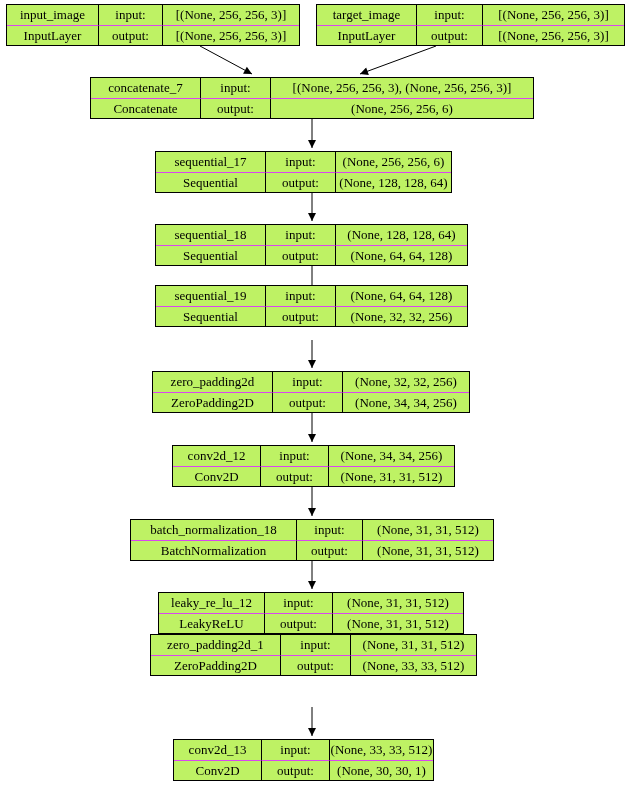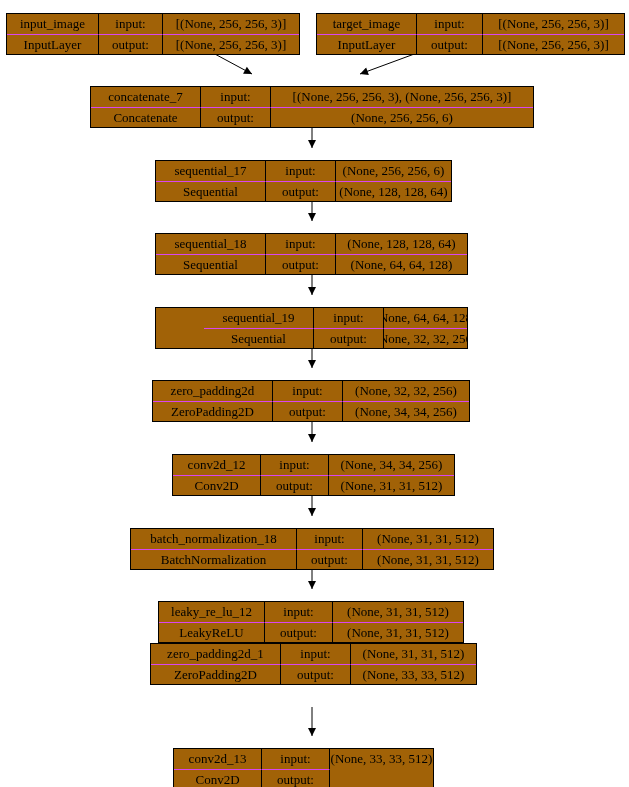--- a/index.html
+++ b/index.html
@@ -11,22 +11,21 @@
     font-family: "Liberation Serif", "DejaVu Serif", serif;
     color: #000000;
     overflow: hidden;
   }
   .node {
     position: absolute;
     display: grid;
     grid-template-rows: 20px 20px;
     box-sizing: border-box;
     border: 1px solid #000000;
-    background: #a16207;
-    margin-top: 9px;
+    background: #bef264;
   }
   .cell {
     display: flex;
     align-items: center;
     justify-content: center;
     font-size: 13px;
     line-height: 20px;
     white-space: nowrap;
     overflow: hidden;
     box-sizing: border-box;
@@ -104,21 +103,21 @@
 
   <div class="node" style="left:155px;top:224px;width:313px;grid-template-columns:110px 70px 1fr;">
     <div class="cell br">sequential_18</div>
     <div class="cell br">input:</div>
     <div class="cell">(None, 128, 128, 64)</div>
     <div class="cell br bt">Sequential</div>
     <div class="cell br bt">output:</div>
     <div class="cell bt">(None, 64, 64, 128)</div>
   </div>
 
-  <div class="node" style="left:155px;top:298px;width:313px;grid-template-columns:110px 70px 1fr;padding-left:48px;">
+  <div class="node" style="left:155px;top:285px;width:313px;grid-template-columns:110px 70px 1fr;">
     <div class="cell br">sequential_19</div>
     <div class="cell br">input:</div>
     <div class="cell">(None, 64, 64, 128)</div>
     <div class="cell br bt">Sequential</div>
     <div class="cell br bt">output:</div>
     <div class="cell bt">(None, 32, 32, 256)</div>
   </div>
 
   <div class="node" style="left:152px;top:371px;width:318px;grid-template-columns:120px 70px 1fr;">
     <div class="cell br">zero_padding2d</div>
@@ -164,15 +163,16 @@
     <div class="cell br bt">output:</div>
     <div class="cell bt">(None, 33, 33, 512)</div>
   </div>
 
   <div class="node" style="left:173px;top:739px;width:261px;grid-template-columns:88px 68px 1fr;">
     <div class="cell br">conv2d_13</div>
     <div class="cell br">input:</div>
     <div class="cell">(None, 33, 33, 512)</div>
     <div class="cell br bt">Conv2D</div>
     <div class="cell br bt">output:</div>
+    <div class="cell bt">(None, 30, 30, 1)</div>
   </div>
 
 </div>
 
 </body></html>

